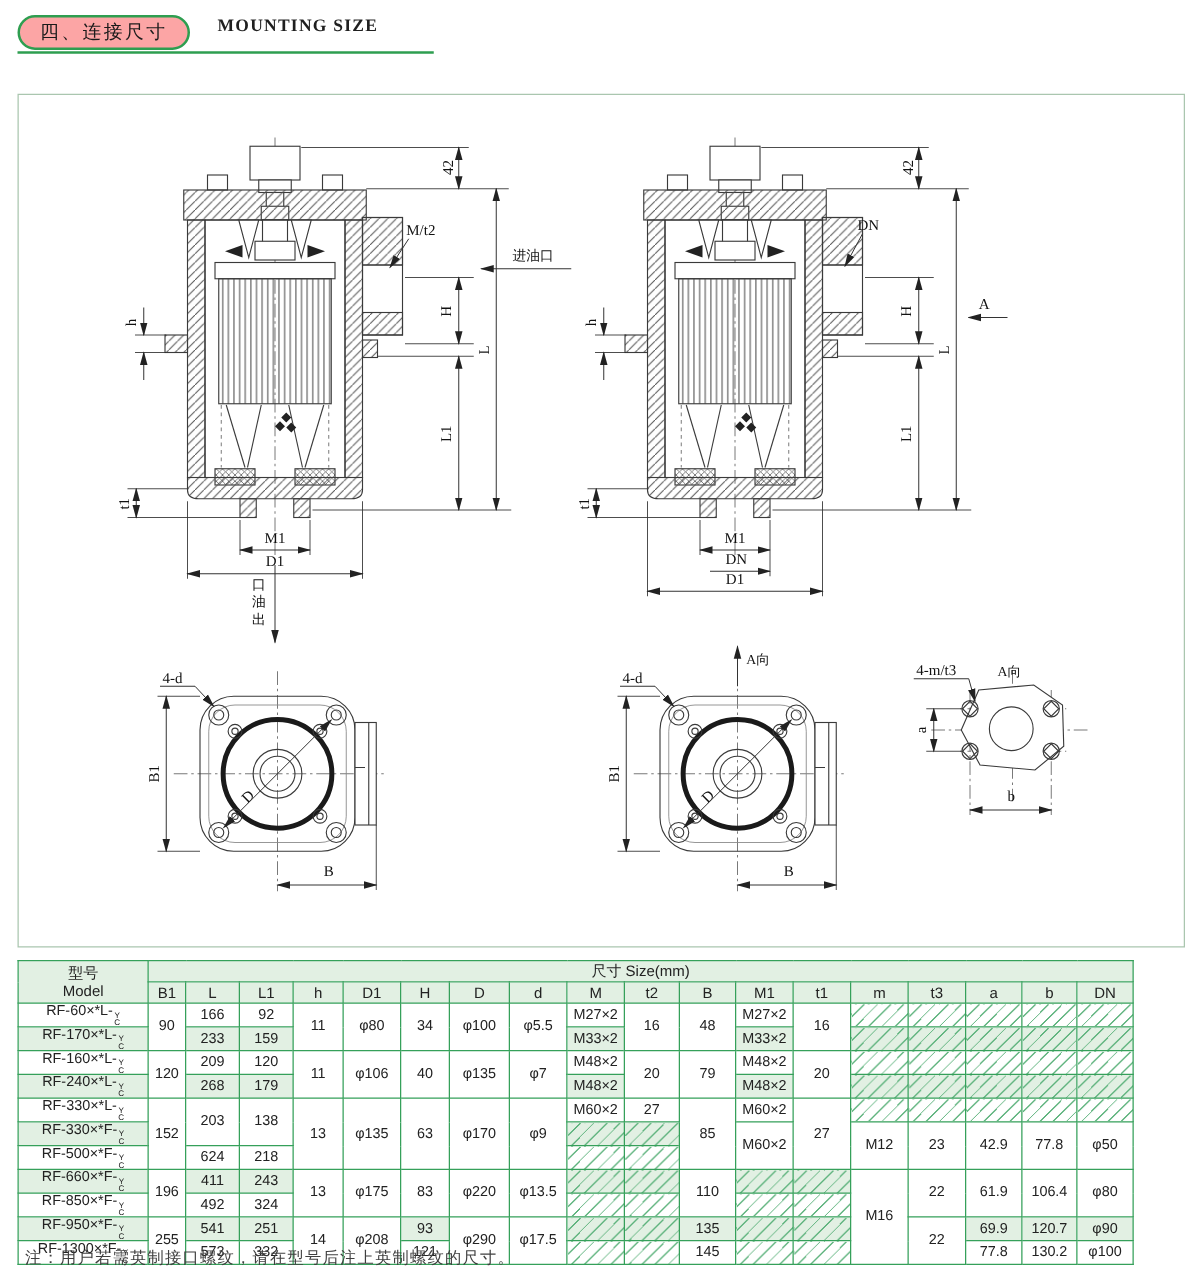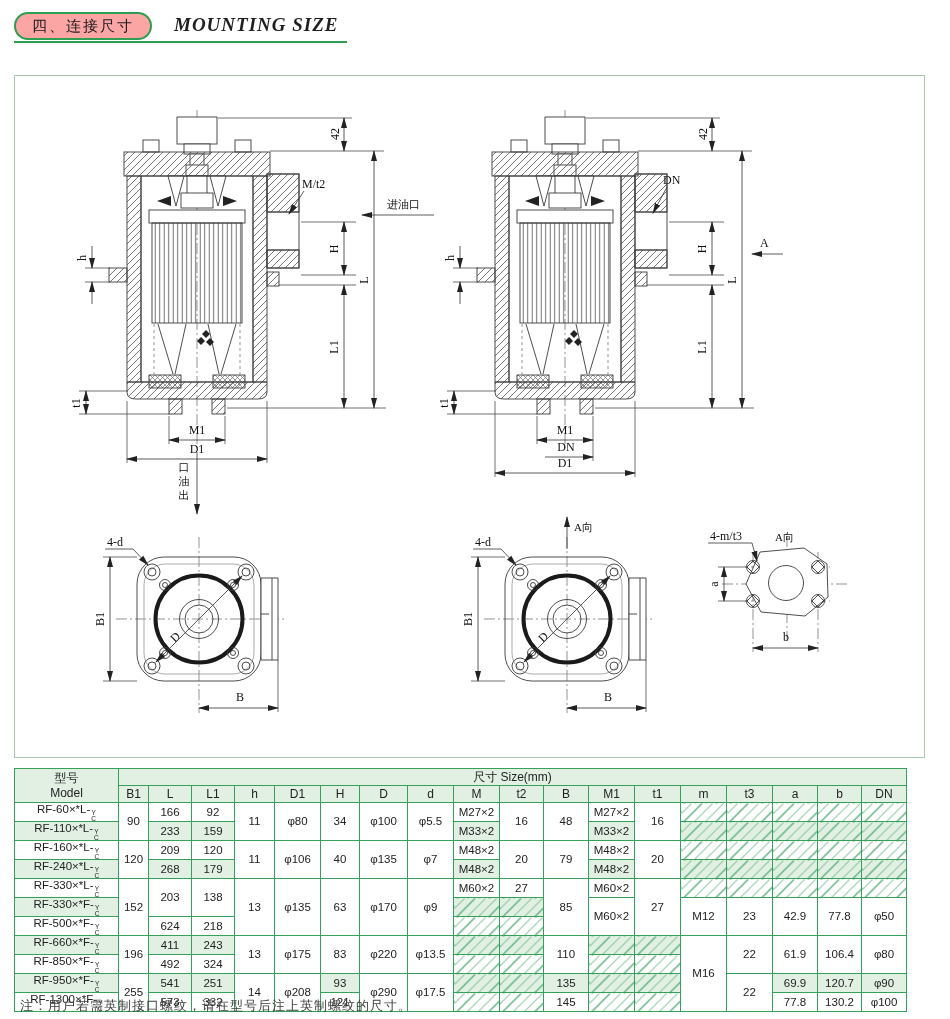--- a/index.html
+++ b/index.html
@@ -1,23 +1,23 @@
 <!DOCTYPE html>
 <html><head>
 <meta charset="utf-8">
 <style>
   html,body{margin:0;padding:0;background:#fff;}
   .page{position:relative;width:950px;height:1019px;background:#fff;font-family:"Liberation Sans",sans-serif;overflow:hidden;}
   
   .hdr{position:absolute;left:14px;top:10px;width:920px;height:34px;}
   .badge{position:absolute;left:0;top:2px;height:24px;line-height:24px;padding:0 16px;border:2px solid #2e9e50;border-radius:16px;font-size:15px;color:#1a1a1a;letter-spacing:2px;background:#fca5a5;}
-  .title{position:absolute;left:160px;top:4px;font-family:"Liberation Serif",serif;font-weight:bold;font-size:19px;color:#1f1f1f;letter-spacing:1px;font-style:italic;}
+  .title{position:absolute;left:160px;top:4px;font-family:"Liberation Serif",serif;font-weight:bold;font-size:14px;color:#1f1f1f;letter-spacing:1px;}
   .grule{position:absolute;left:14px;top:41px;width:333px;height:2px;background:#2e9e50;}
   
-  .panel{position:absolute;left:14px;top:75px;width:909px;height:681px;border:1px solid #aac6af;background:#fff;}
+  .panel{position:absolute;left:14px;top:75px;width:909px;height:681px;border:1px solid #aac6af;background:#fff;padding-left:23px;}
   svg{display:block;}
   .ln{stroke:#3a3a3a;stroke-width:0.9;fill:none;}
   .fw{stroke:#3a3a3a;stroke-width:0.9;fill:#fff;}
   .fh{stroke:#3a3a3a;stroke-width:0.9;fill:url(#hatch);}
   .fx{stroke:#3a3a3a;stroke-width:0.9;fill:url(#xhatch);}
   .cl{stroke:#666;stroke-width:0.7;fill:none;stroke-dasharray:11 3 2 3;}
   .dash{stroke:#666;stroke-width:0.7;fill:none;stroke-dasharray:3 3;}
   .dim{stroke:#333;stroke-width:0.8;fill:none;}
   .ext{stroke:#333;stroke-width:0.7;fill:none;}
   .dt{font-family:"Liberation Serif",serif;font-size:12px;fill:#111;}
@@ -338,21 +338,21 @@
           <td rowspan="2">48</td>
           <td>M27×2</td>
           <td rowspan="2">16</td>
           <td class="hx"></td>
           <td class="hx"></td>
           <td class="hx"></td>
           <td class="hx"></td>
           <td class="hx"></td>
         </tr>
         <tr>
-          <td class="model alt"><span>RF-110×*L-</span><span class="yc">
+          <td class="model alt"><span>RF-170×*L-</span><span class="yc">
               <i>Y</i>
               <i>C</i>
             </span></td>
           <td class="alt">233</td>
           <td class="alt">159</td>
           <td class="alt">M33×2</td>
           <td class="alt">M33×2</td>
           <td class="hx alt"></td>
           <td class="hx alt"></td>
           <td class="hx alt"></td>

